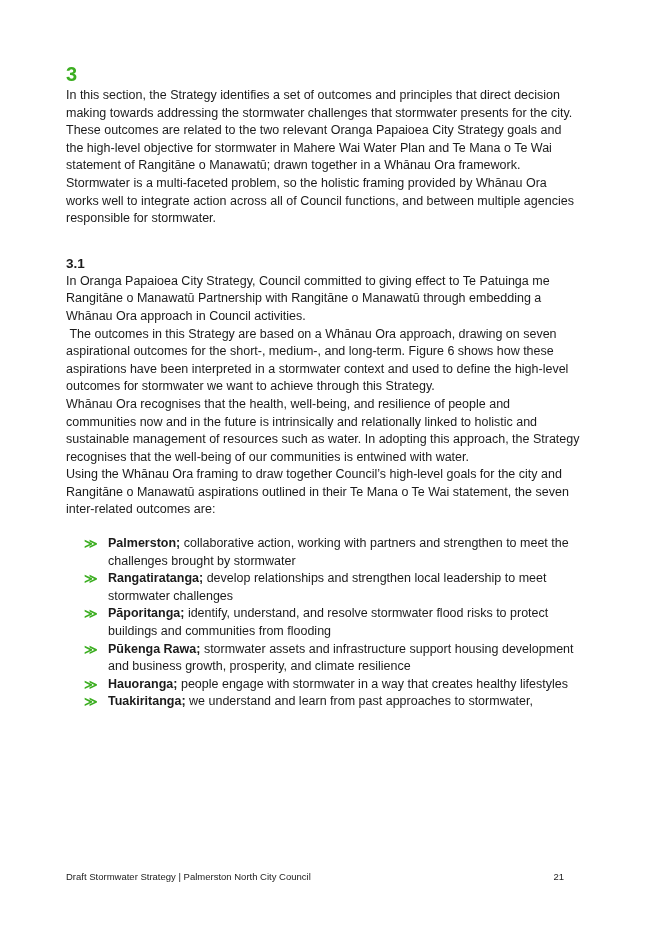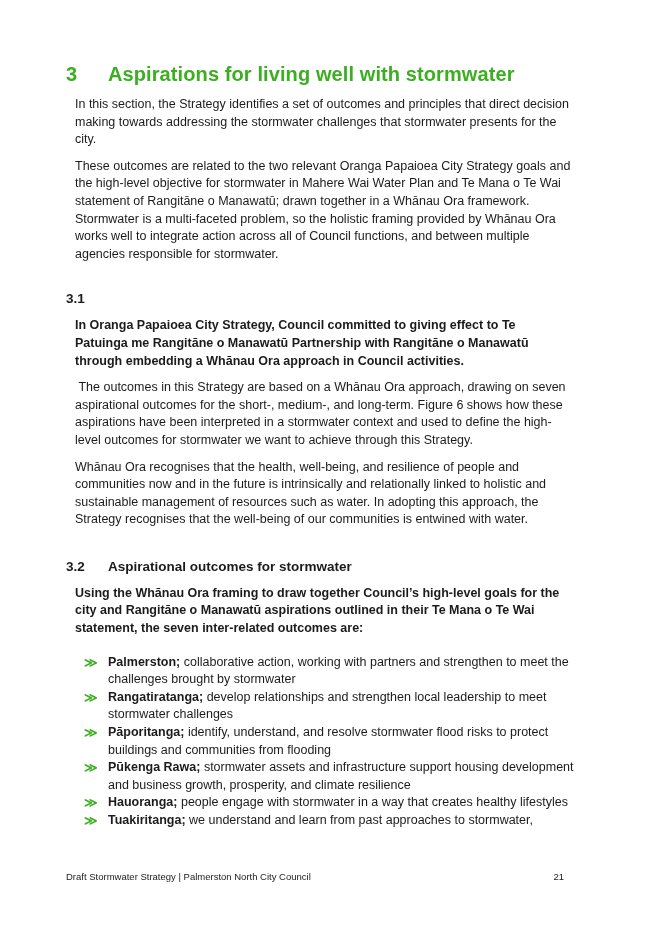--- a/index.html
+++ b/index.html
@@ -27,29 +27,29 @@
   .h2 {
     display: flex;
     font-weight: bold;
     font-size: 13.5px;
     line-height: 18px;
     color: var(--ink);
     align-items: center;
   }
   .h2 .num { width: 42px; flex: none; }
   p.body {
-    margin: 9px;
+    margin: 0;
     font-size: 12.5px;
     line-height: 17.6px;
     white-space: pre-wrap;
   }
   .mt-para  { margin-top: 11px; }
   .mt-first { margin-top: 34px; }
   .mt-h31   { margin-top: 27px; }
-  .mt-after-h { margin-top: 7px; font-weight: bold; }
+  .mt-after-h { margin-top: 7px; }
   .mt-p2    { margin-top: 13px; }
   .mt-gap   { margin-top: 21px; }
   .mt-h32   { margin-top: 29px; }
   .bullets {
     list-style: none;
     margin: 16px 0 0 0;
     padding: 0 0 0 18px;
   }
   .bullet {
     display: flex;
@@ -78,38 +78,33 @@
   }
 </style>
 </head>
 <body>
 
 <div class="page">
   <div class="content">
 
     <div class="h1">
       <span class="num">3</span>
-      <span>Aspirations for living well with stormwater</span>
     </div>
 
     <p class="body mt-first">In this section, the Strategy identifies a set of outcomes and principles that direct decision making towards addressing the stormwater challenges that stormwater presents for the city.</p>
     <p class="body mt-para">These outcomes are related to the two relevant Oranga Papaioea City Strategy goals and the high-level objective for stormwater in Mahere Wai Water Plan and Te Mana o Te Wai statement of Rangitāne o Manawatū; drawn together in a Whānau Ora framework. Stormwater is a multi-faceted problem, so the holistic framing provided by Whānau Ora works well to integrate action across all of Council functions, and between multiple agencies responsible for stormwater.</p>
 
     <div class="h2 mt-h31">
       <span class="num">3.1</span>
     </div>
 
     <p class="body mt-after-h">In Oranga Papaioea City Strategy, Council committed to giving effect to Te Patuinga me Rangitāne o Manawatū Partnership with Rangitāne o Manawatū through embedding a Whānau Ora approach in Council activities.</p>
     <p class="body mt-p2"> The outcomes in this Strategy are based on a Whānau Ora approach, drawing on seven aspirational outcomes for the short-, medium-, and long-term. Figure 6 shows how these aspirations have been interpreted in a stormwater context and used to define the high-level outcomes for stormwater we want to achieve through this Strategy.</p>
     <p class="body mt-gap">Whānau Ora recognises that the health, well-being, and resilience of people and communities now and in the future is intrinsically and relationally linked to holistic and sustainable management of resources such as water. In adopting this approach, the Strategy recognises that the well-being of our communities is entwined with water.</p>
 
-    <div class="h2 mt-h32">
-      <span class="num">3.2</span>
-      <span>Aspirational outcomes for stormwater</span>
-    </div>
 
     <p class="body mt-after-h">Using the Whānau Ora framing to draw together Council’s high-level goals for the city and Rangitāne o Manawatū aspirations outlined in their Te Mana o Te Wai statement, the seven inter-related outcomes are:</p>
 
     <ul class="bullets">
       <li class="bullet">
         <span class="chev">≫</span>
         <div><span class="term">Palmerston;</span> <span>collaborative action, working with partners and strengthen to meet the challenges brought by stormwater</span></div>
       </li>
       <li class="bullet">
         <span class="chev">≫</span>

